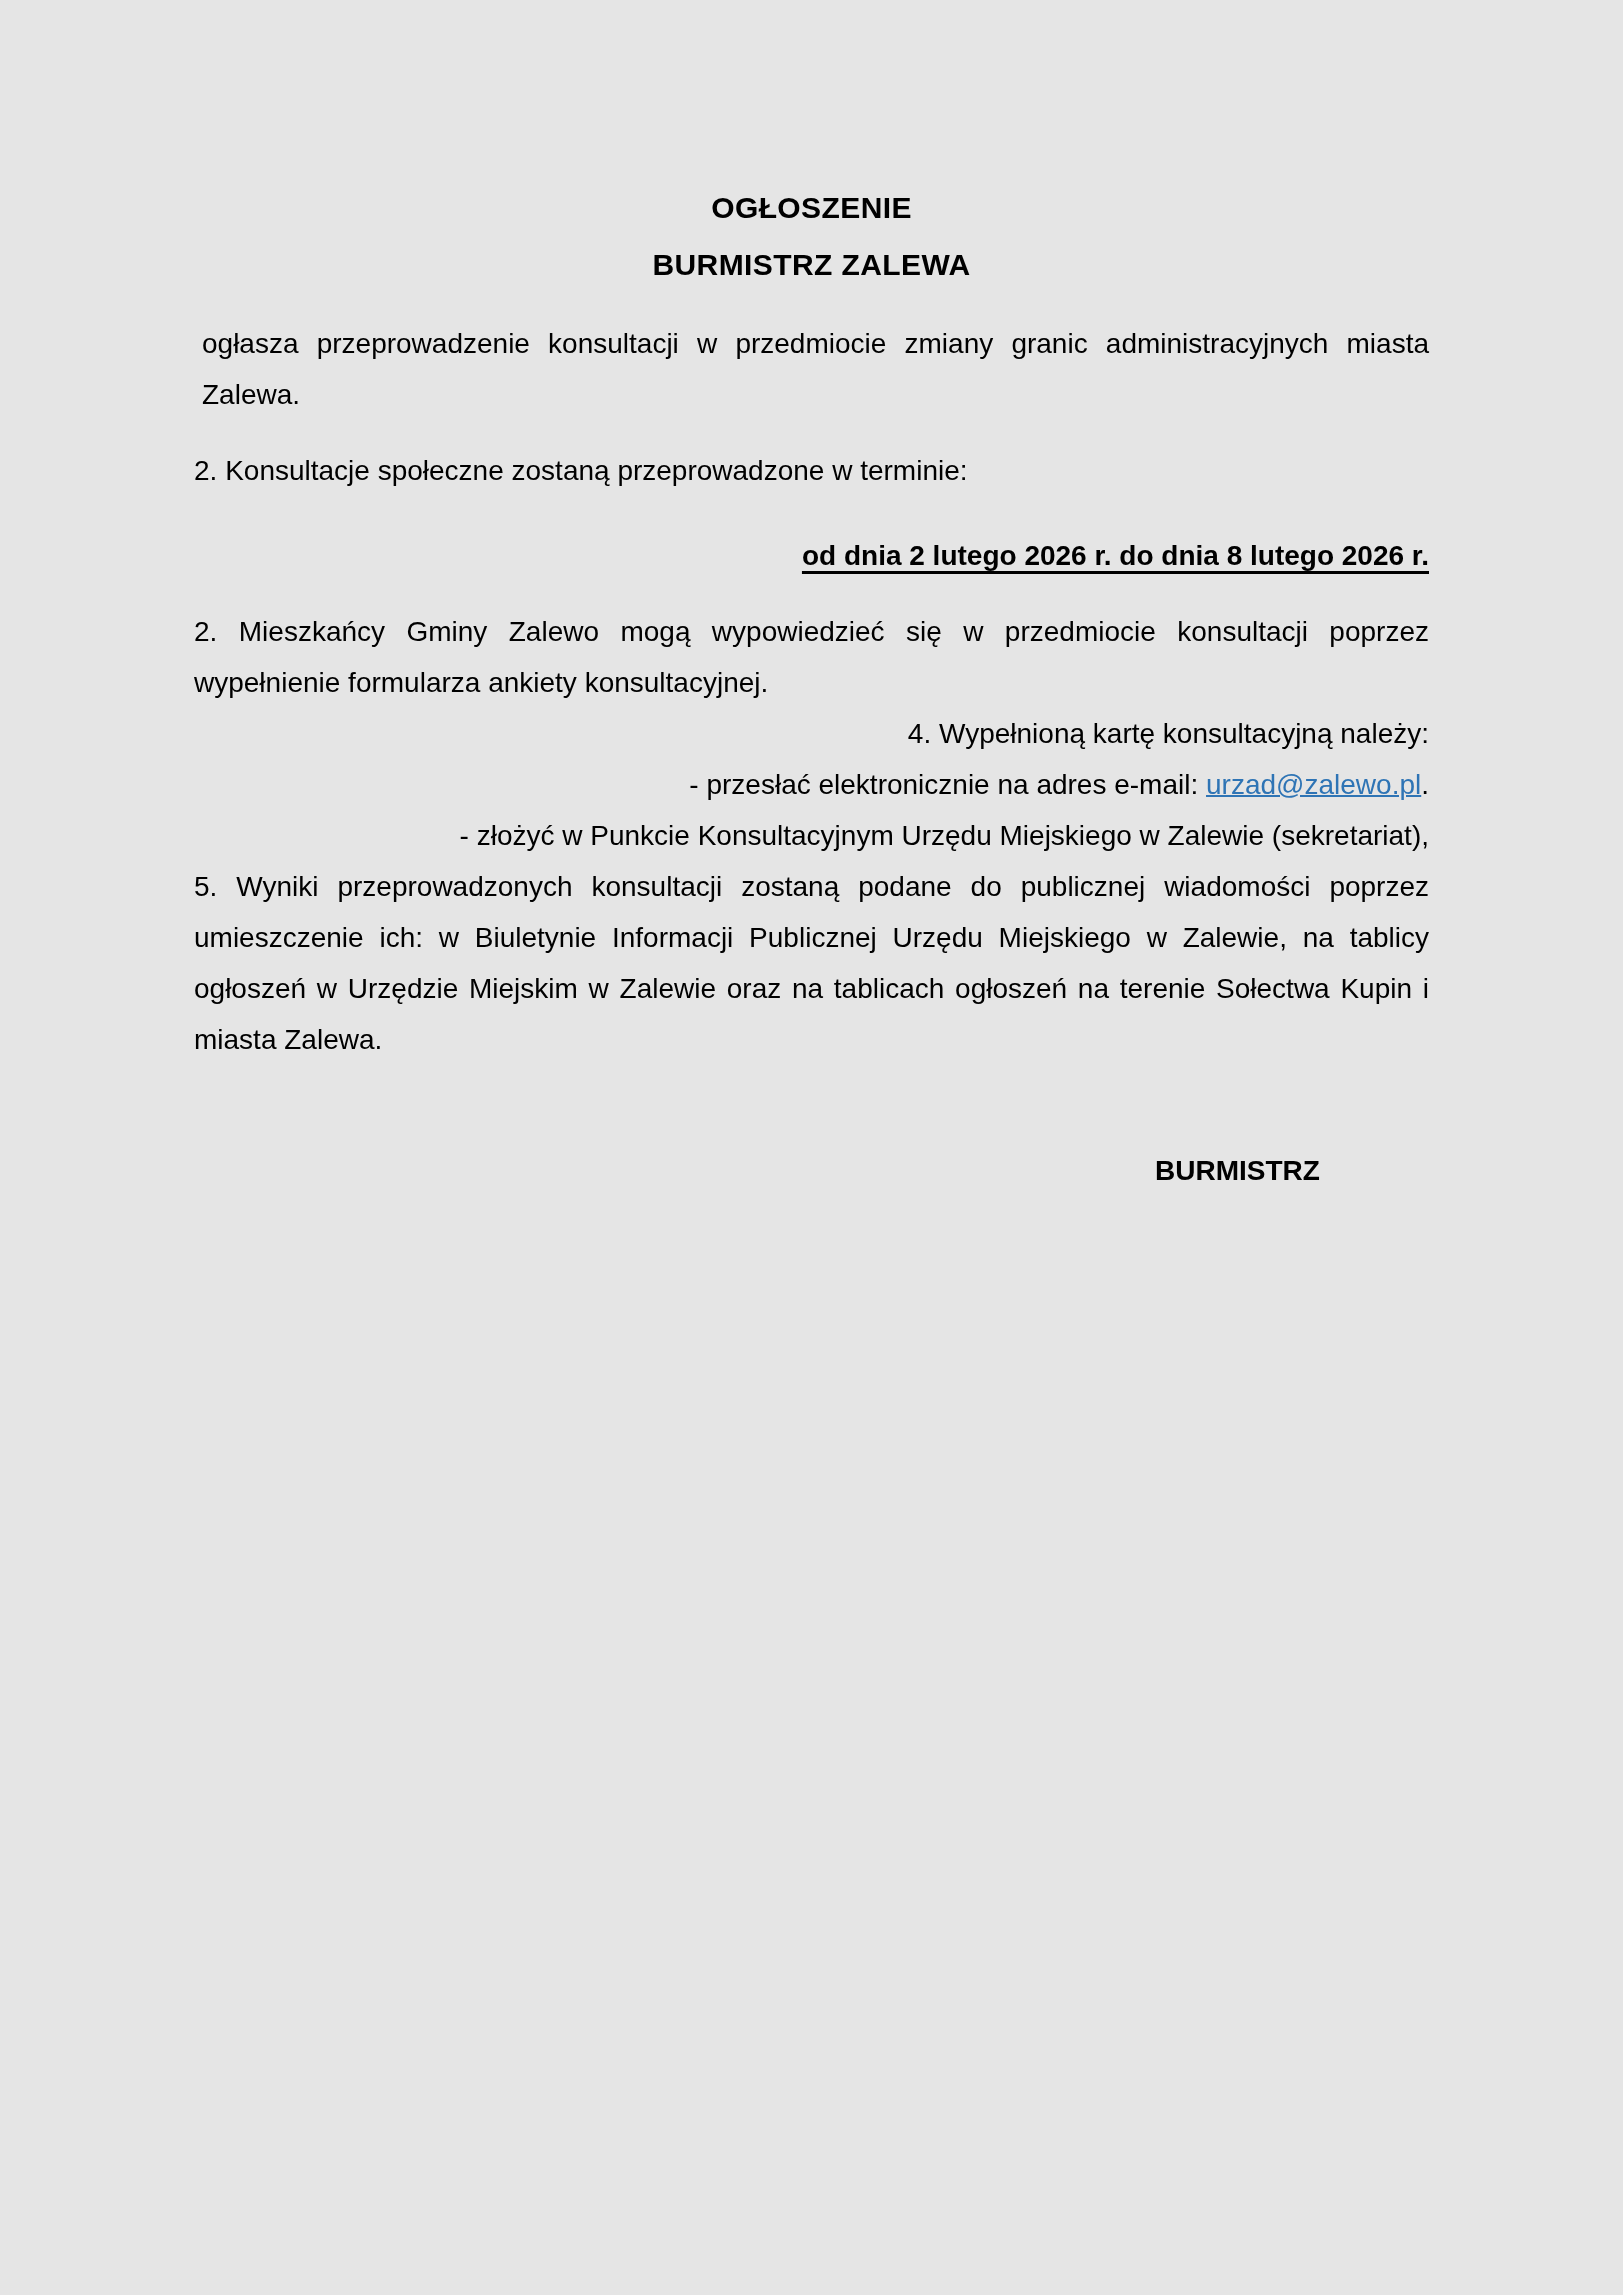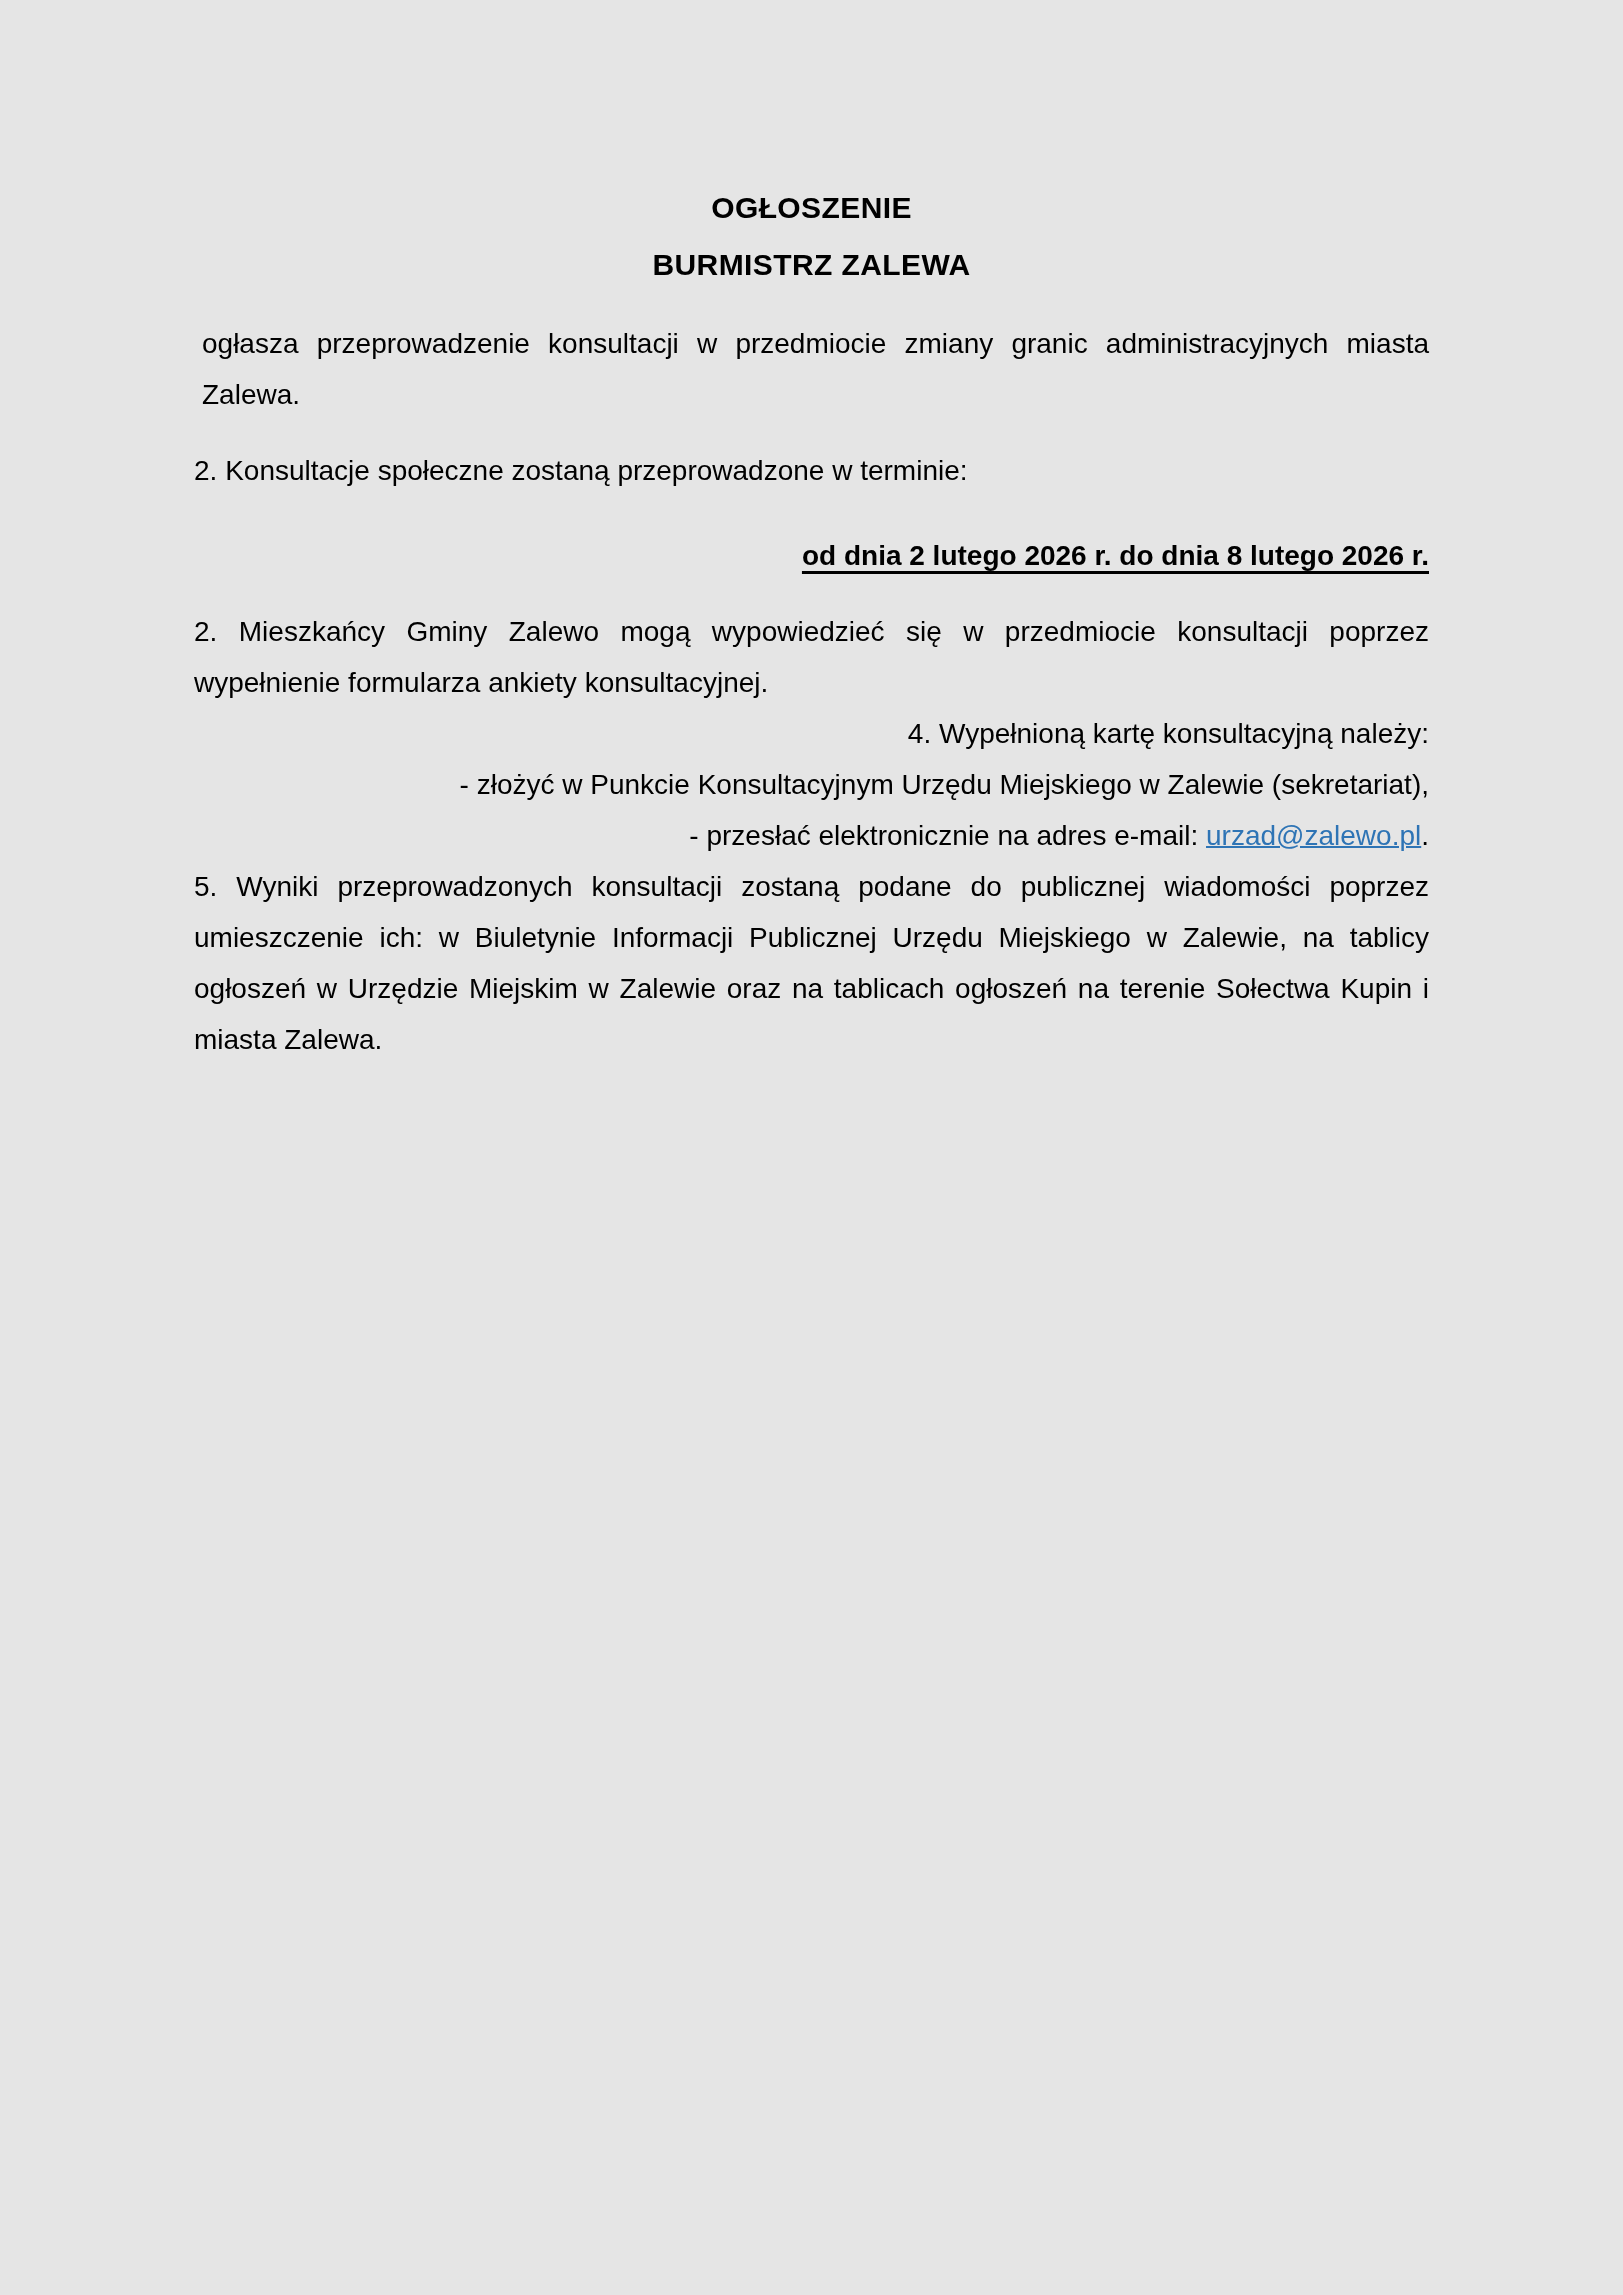--- a/index.html
+++ b/index.html
@@ -84,25 +84,26 @@
     <p class="item-first">2. Konsultacje społeczne zostaną przeprowadzone w terminie:</p>
 
     <p class="date-line">od dnia 2 lutego 2026 r. do dnia 8 lutego 2026 r.</p>
 
     <div class="items">
       <p class="justified">2. Mieszkańcy Gminy Zalewo mogą wypowiedzieć się w przedmiocie konsultacji poprzez wypełnienie formularza ankiety konsultacyjnej.</p>
 
 
       <p class="left-aligned">4. Wypełnioną kartę konsultacyjną należy:</p>
 
+      <p class="left-aligned"><span>- przesłać elektronicznie na adres e-mail: </span><a class="email-link">urzad@zalewo.pl</a><span>.</span></p>
+
       <p class="left-aligned">- złożyć w Punkcie Konsultacyjnym Urzędu Miejskiego w Zalewie (sekretariat),</p>
-
-      <p class="left-aligned"><span>- przesłać elektronicznie na adres e-mail: </span><a class="email-link">urzad@zalewo.pl</a><span>.</span></p>
 
       <p class="justified">5. Wyniki przeprowadzonych konsultacji zostaną podane do publicznej wiadomości poprzez umieszczenie ich: w Biuletynie Informacji Publicznej Urzędu Miejskiego w Zalewie, na tablicy ogłoszeń w Urzędzie Miejskim w Zalewie oraz na tablicach ogłoszeń na terenie Sołectwa Kupin i miasta Zalewa.</p>
     </div>
 
     <div class="signature">
+      <p>BURMISTRZ</p>
     </div>
 
   </div>
 </div>
 
 
 </body></html>

